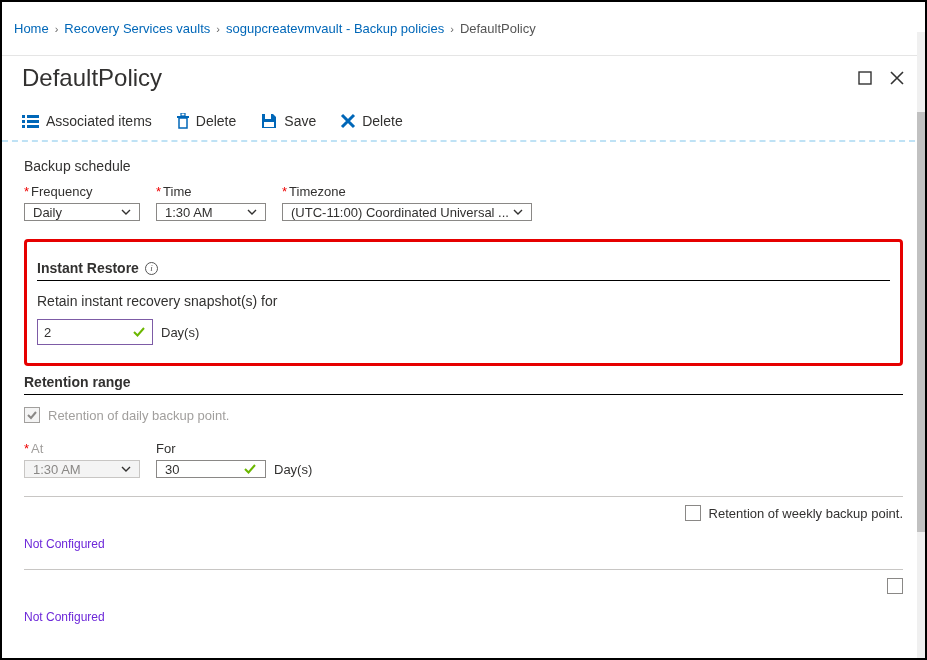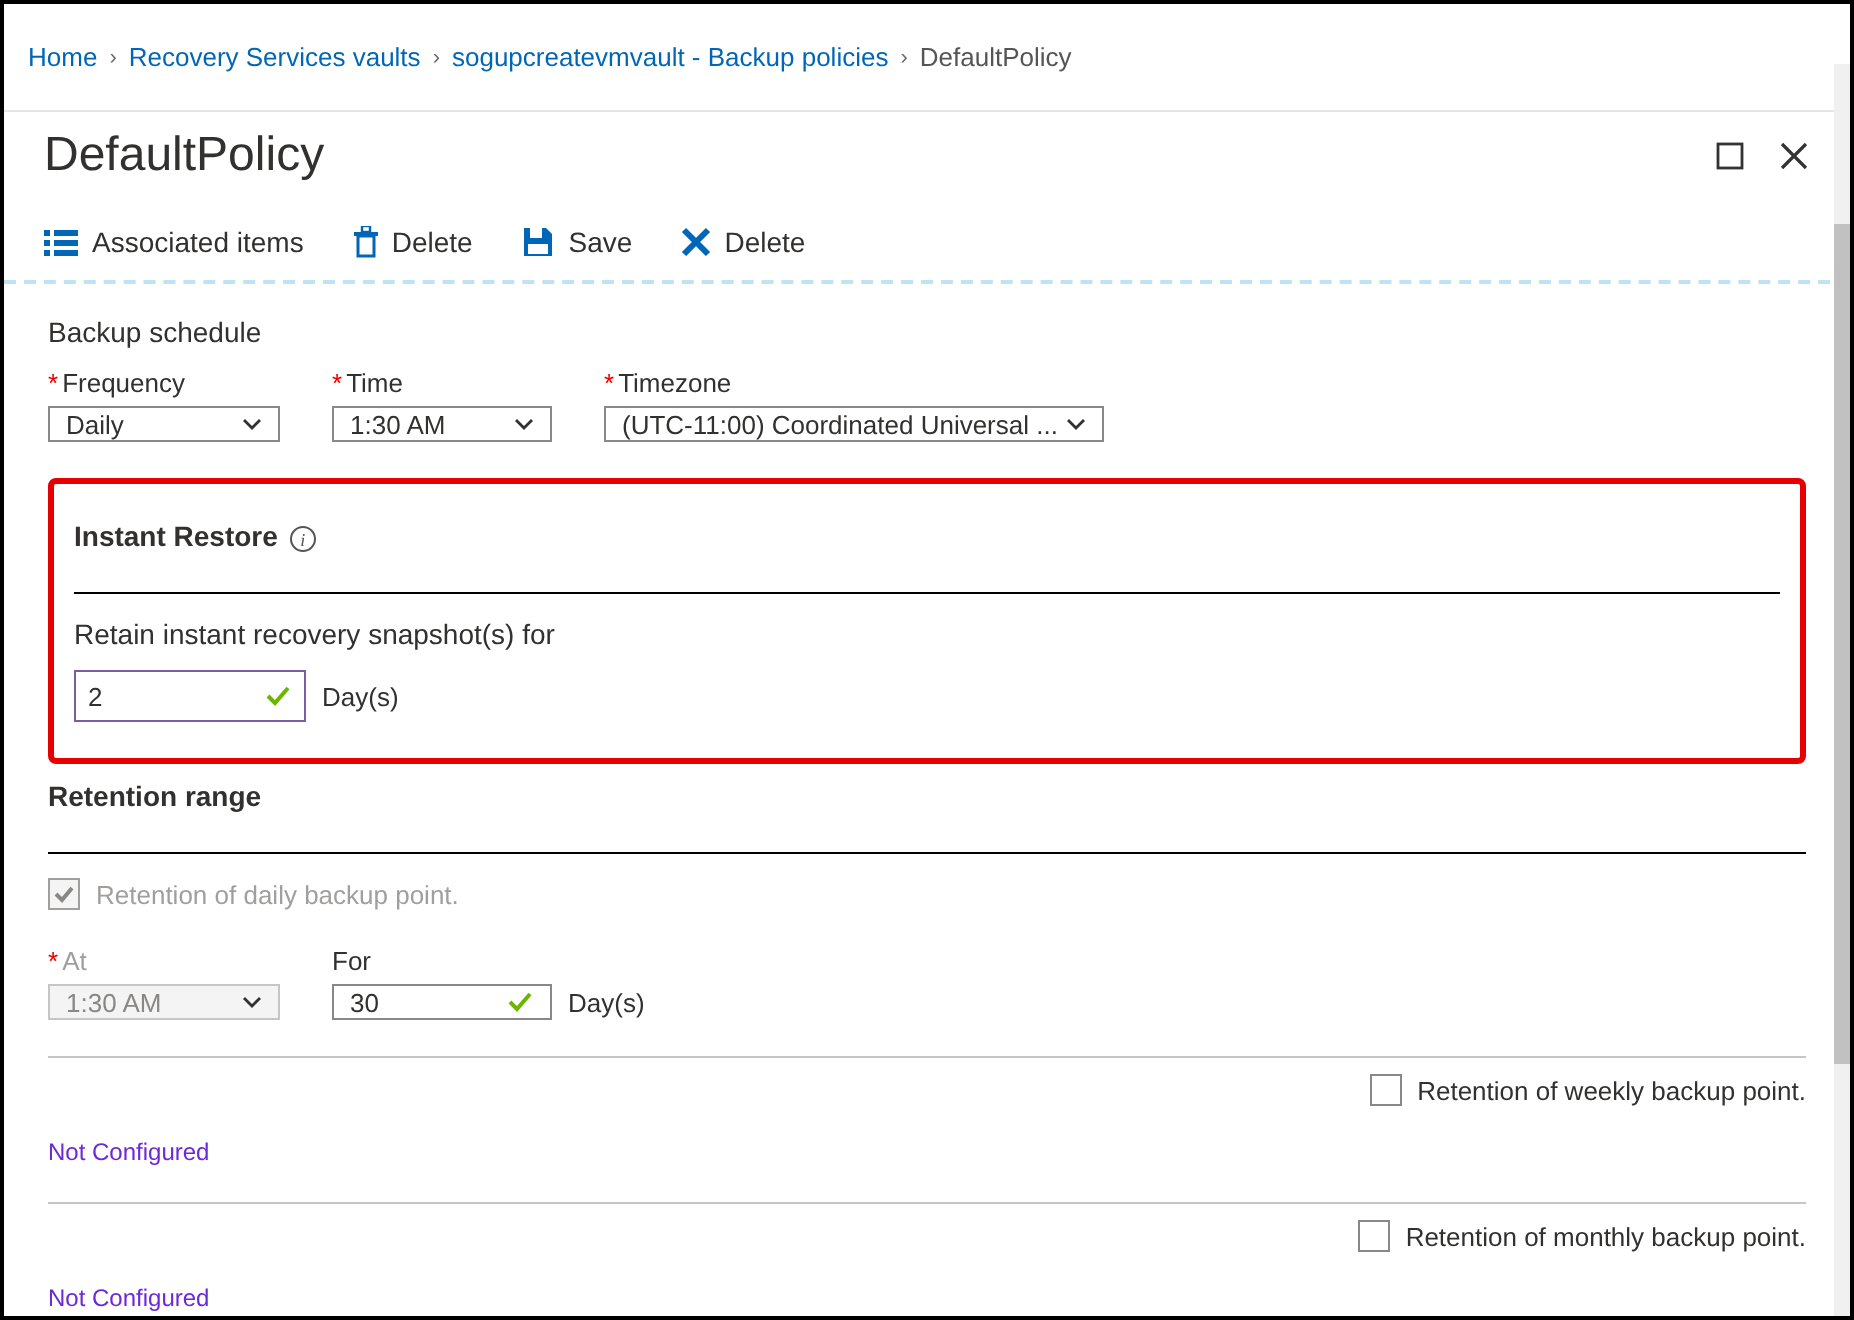--- a/index.html
+++ b/index.html
@@ -57,21 +57,21 @@
     display: flex;
     align-items: center;
     gap: 6px;
     cursor: pointer;
     color: #323130;
     font-size: 14px;
   }
   .toolbar-item svg { flex-shrink: 0; }
   .content { padding: 16px 22px 0 22px; }
   .section-label { font-size: 14px; color: #323130; margin-bottom: 10px; }
-  .form-row { display: flex; gap: 26px; margin-bottom: 6px; }
+  .form-row { display: flex; gap: 16px; margin-bottom: 6px; }
   .field-group { display: flex; flex-direction: column; gap: 4px; }
   .field-label { font-size: 13px; color: #323130; }
   .req { color: #e00; margin-right: 2px; }
   .select {
     height: 18px;
     border: 1px solid #8a8886;
     background: #fff;
     display: flex;
     align-items: center;
     justify-content: space-between;
@@ -83,25 +83,25 @@
   .select.med { width: 110px; }
   .select.wide { width: 250px; text-align: right; }
   .select.disabled { background: #f4f4f4; color: #8a8886; border-color: #c8c6c4; }
   .select svg { flex-shrink: 0; }
   .chev { width: 10px; height: 10px; }
   .greencheck { color: #6bb700; }
   .section-heading {
     font-weight: 700;
     font-size: 14px;
     border-bottom: 1px solid #000;
-    padding-bottom: 20px;
+    padding-bottom: 4px;
     margin-top: 12px;
     margin-bottom: 12px;
     display: flex;
-    align-items: flex-end;
+    align-items: center;
     gap: 6px;
   }
   .info-icon {
     display: inline-flex;
     width: 13px; height: 13px;
     border: 1px solid #555;
     border-radius: 50%;
     font-size: 9px;
     align-items: center;
     justify-content: center;
@@ -301,21 +301,20 @@
   <div class="checkbox-row block">
     <span class="cb"></span>
     <span>Retention of weekly backup point.</span>
   </div>
   <div class="not-configured">Not Configured</div>
 
   <hr class="divider">
 
   <div class="checkbox-row block">
     <span class="cb"></span>
-    <span>Retention of monthly backup point.</span>
   </div>
   <div class="not-configured">Not Configured</div>
 
 </div>
 
 <div class="scroll-area">
   <div class="scroll-thumb"></div>
 </div>
 
 </body></html>

